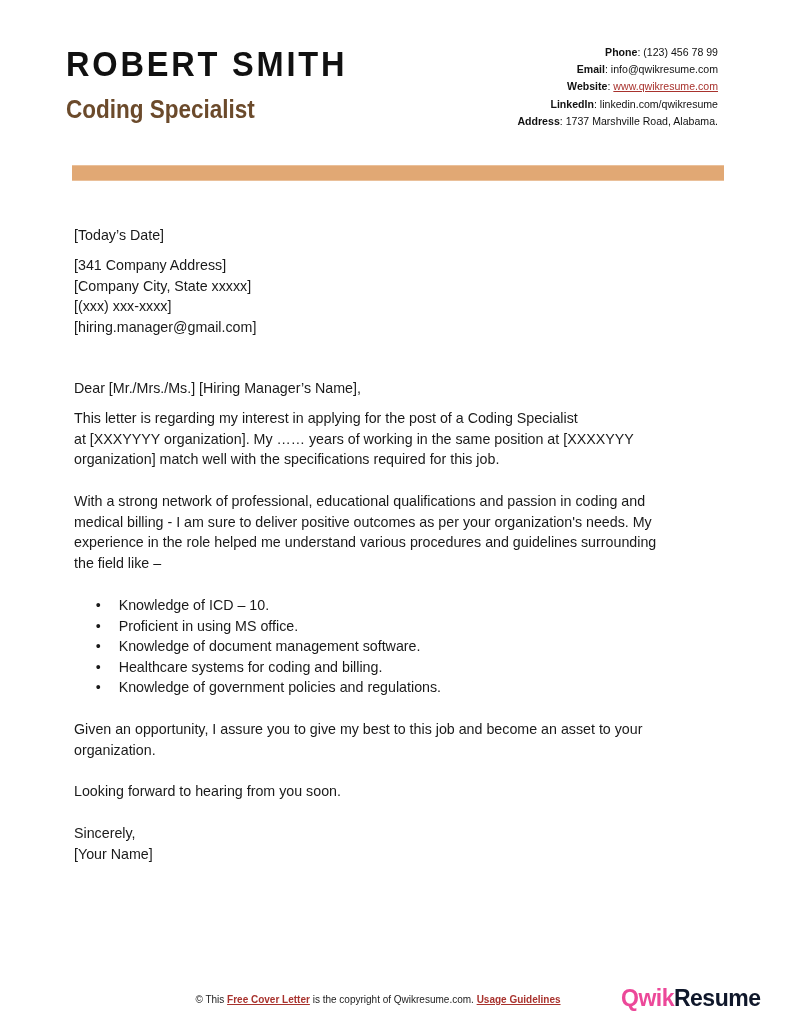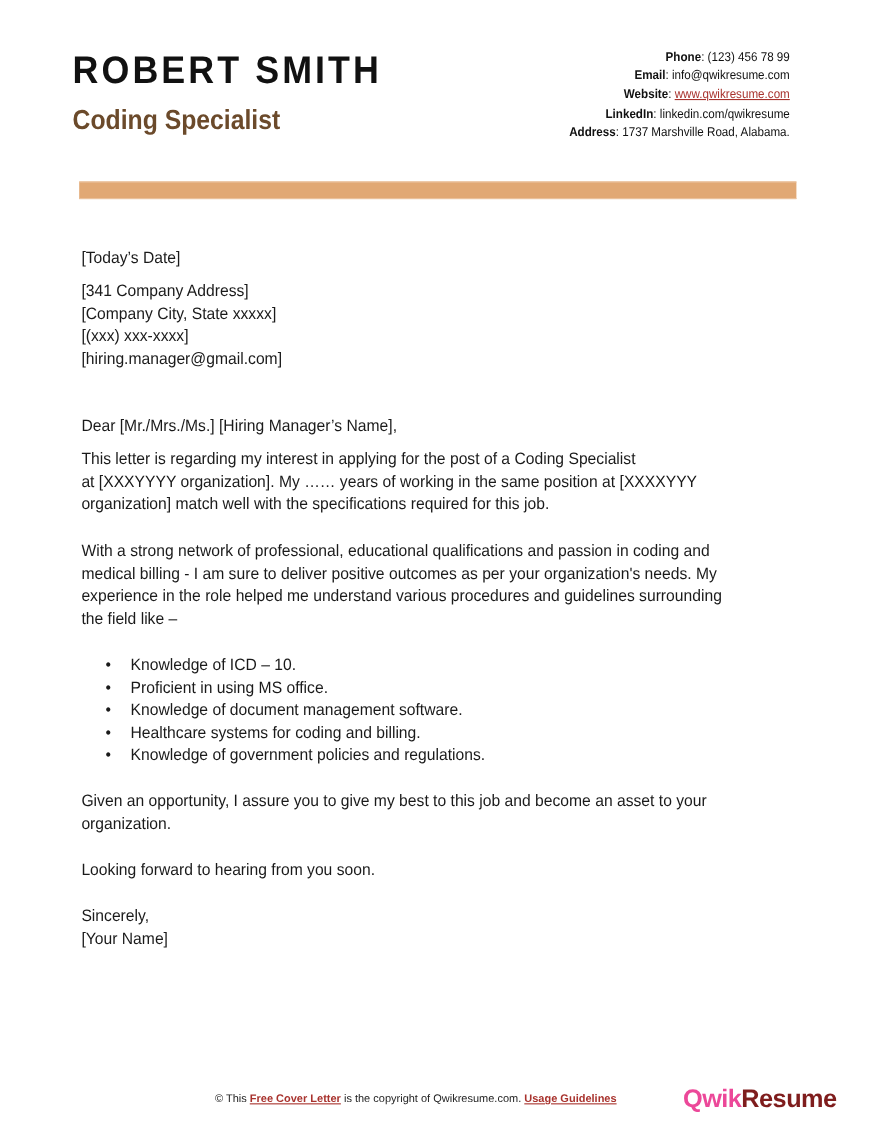--- a/index.html
+++ b/index.html
@@ -33,21 +33,21 @@
   ul.skills li { position: relative; padding-left: 47px; }
   ul.skills li .bullet { position: absolute; left: 23px; top: 0; }
   .footer {
     position: absolute; left: 0; width: 756px; top: 994px; text-align: center; font-size: 10px; color: #222;
   }
   .footer a { color: #a8322d; font-weight: bold; text-decoration: underline; }
   .logo {
     position: absolute; left: 621px; top: 985px; font-size: 23px; font-weight: bold; letter-spacing: -0.5px;
   }
   .logo .q { color: #ec4899; }
-  .logo .r { color: #7f1d1d; }
+  .logo .r { color: #0f172a; }
 </style>
 </head>
 <body>
 
 <div class="name">ROBERT SMITH</div>
 <div class="title">Coding Specialist</div>
 
 <div class="contact">
   <div><b>Phone</b>: <span>(123) 456 78 99</span></div>
   <div><b>Email</b>: <span>info@qwikresume.com</span></div>

